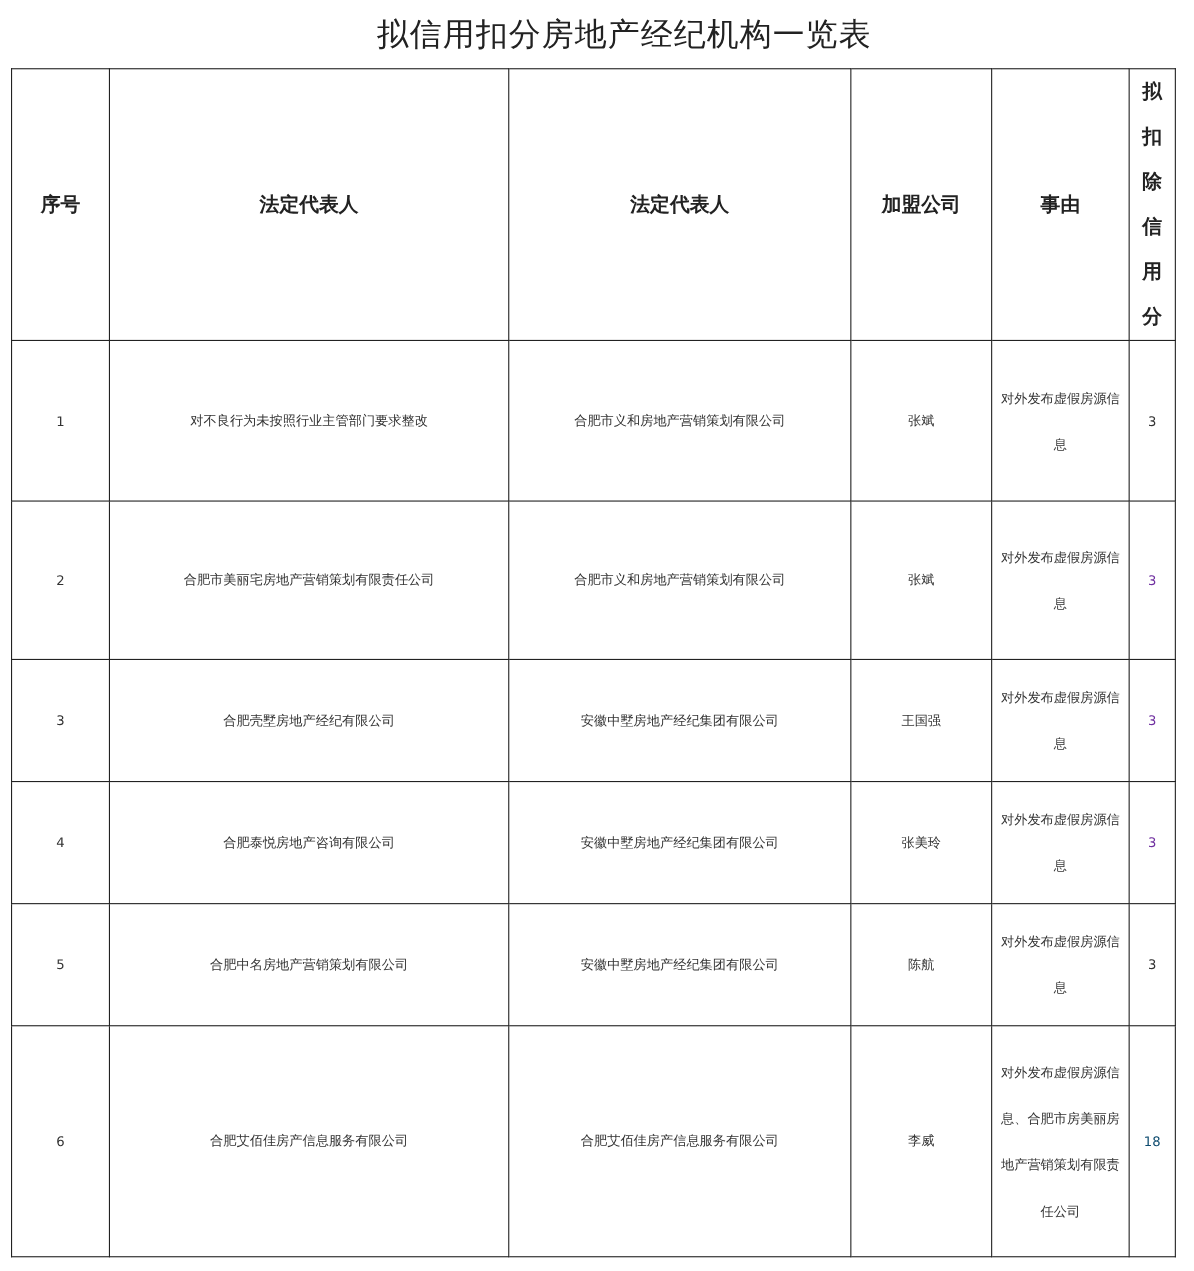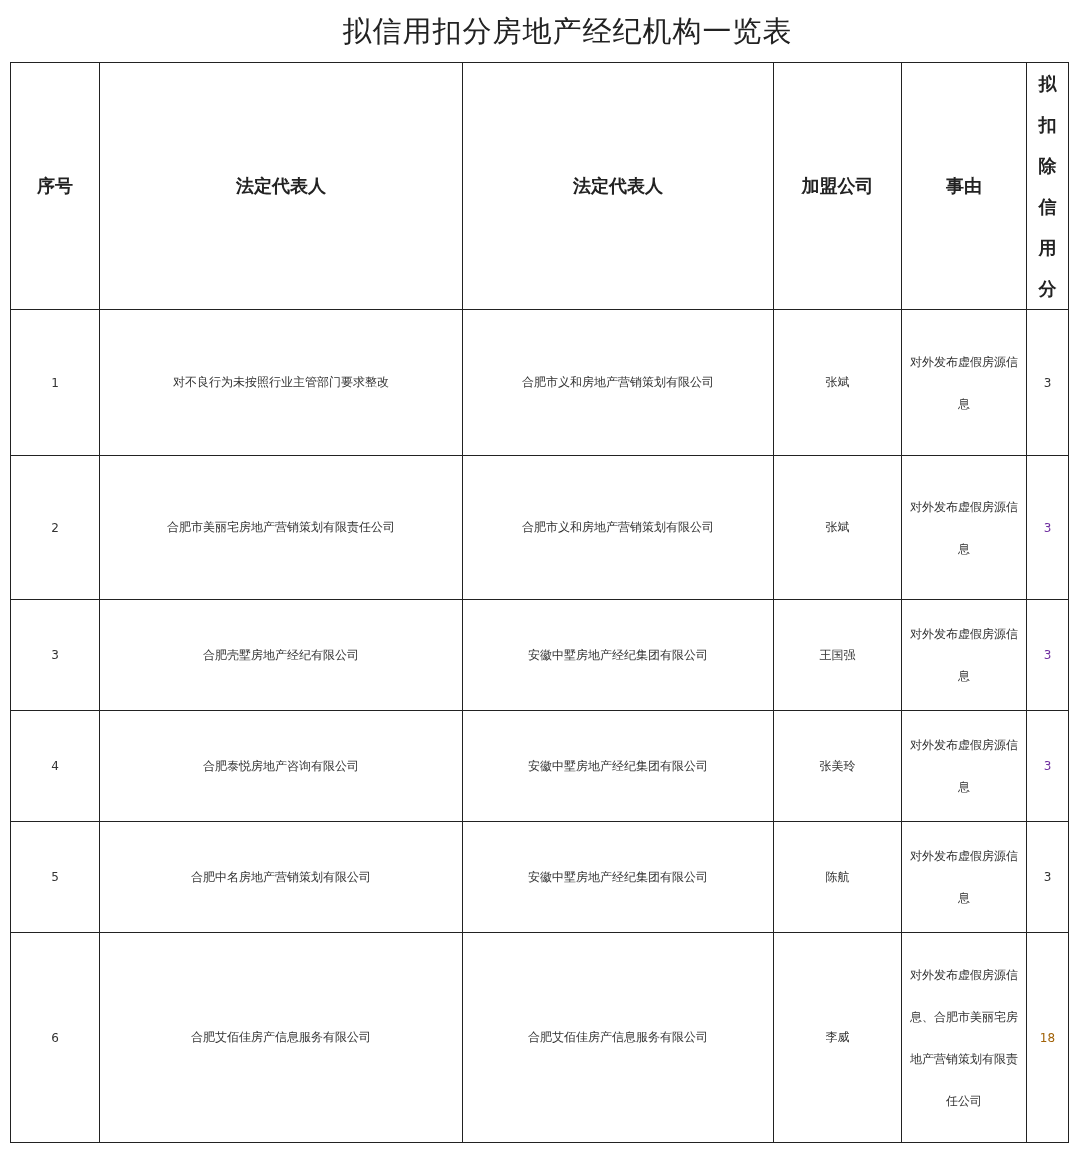--- a/index.html
+++ b/index.html
@@ -85,17 +85,17 @@
       <td>安徽中墅房地产经纪集团有限公司</td>
       <td>陈航</td>
       <td class="reason">对外发布虚假房源信息</td>
       <td style="color:#333333">3</td>
     </tr>
     <tr style="height:210px">
       <td>6</td>
       <td>合肥艾佰佳房产信息服务有限公司</td>
       <td>合肥艾佰佳房产信息服务有限公司</td>
       <td>李威</td>
-      <td class="reason">对外发布虚假房源信息、合肥市美丽宅房地产营销策划有限责任公司</td>
-      <td style="color:#a16207">18</td>
+      <td class="reason">对外发布虚假房源信息、合肥市房美丽房地产营销策划有限责任公司</td>
+      <td style="color:#0c4a6e">18</td>
     </tr>
   </tbody>
 </table>
 
 </body></html>

